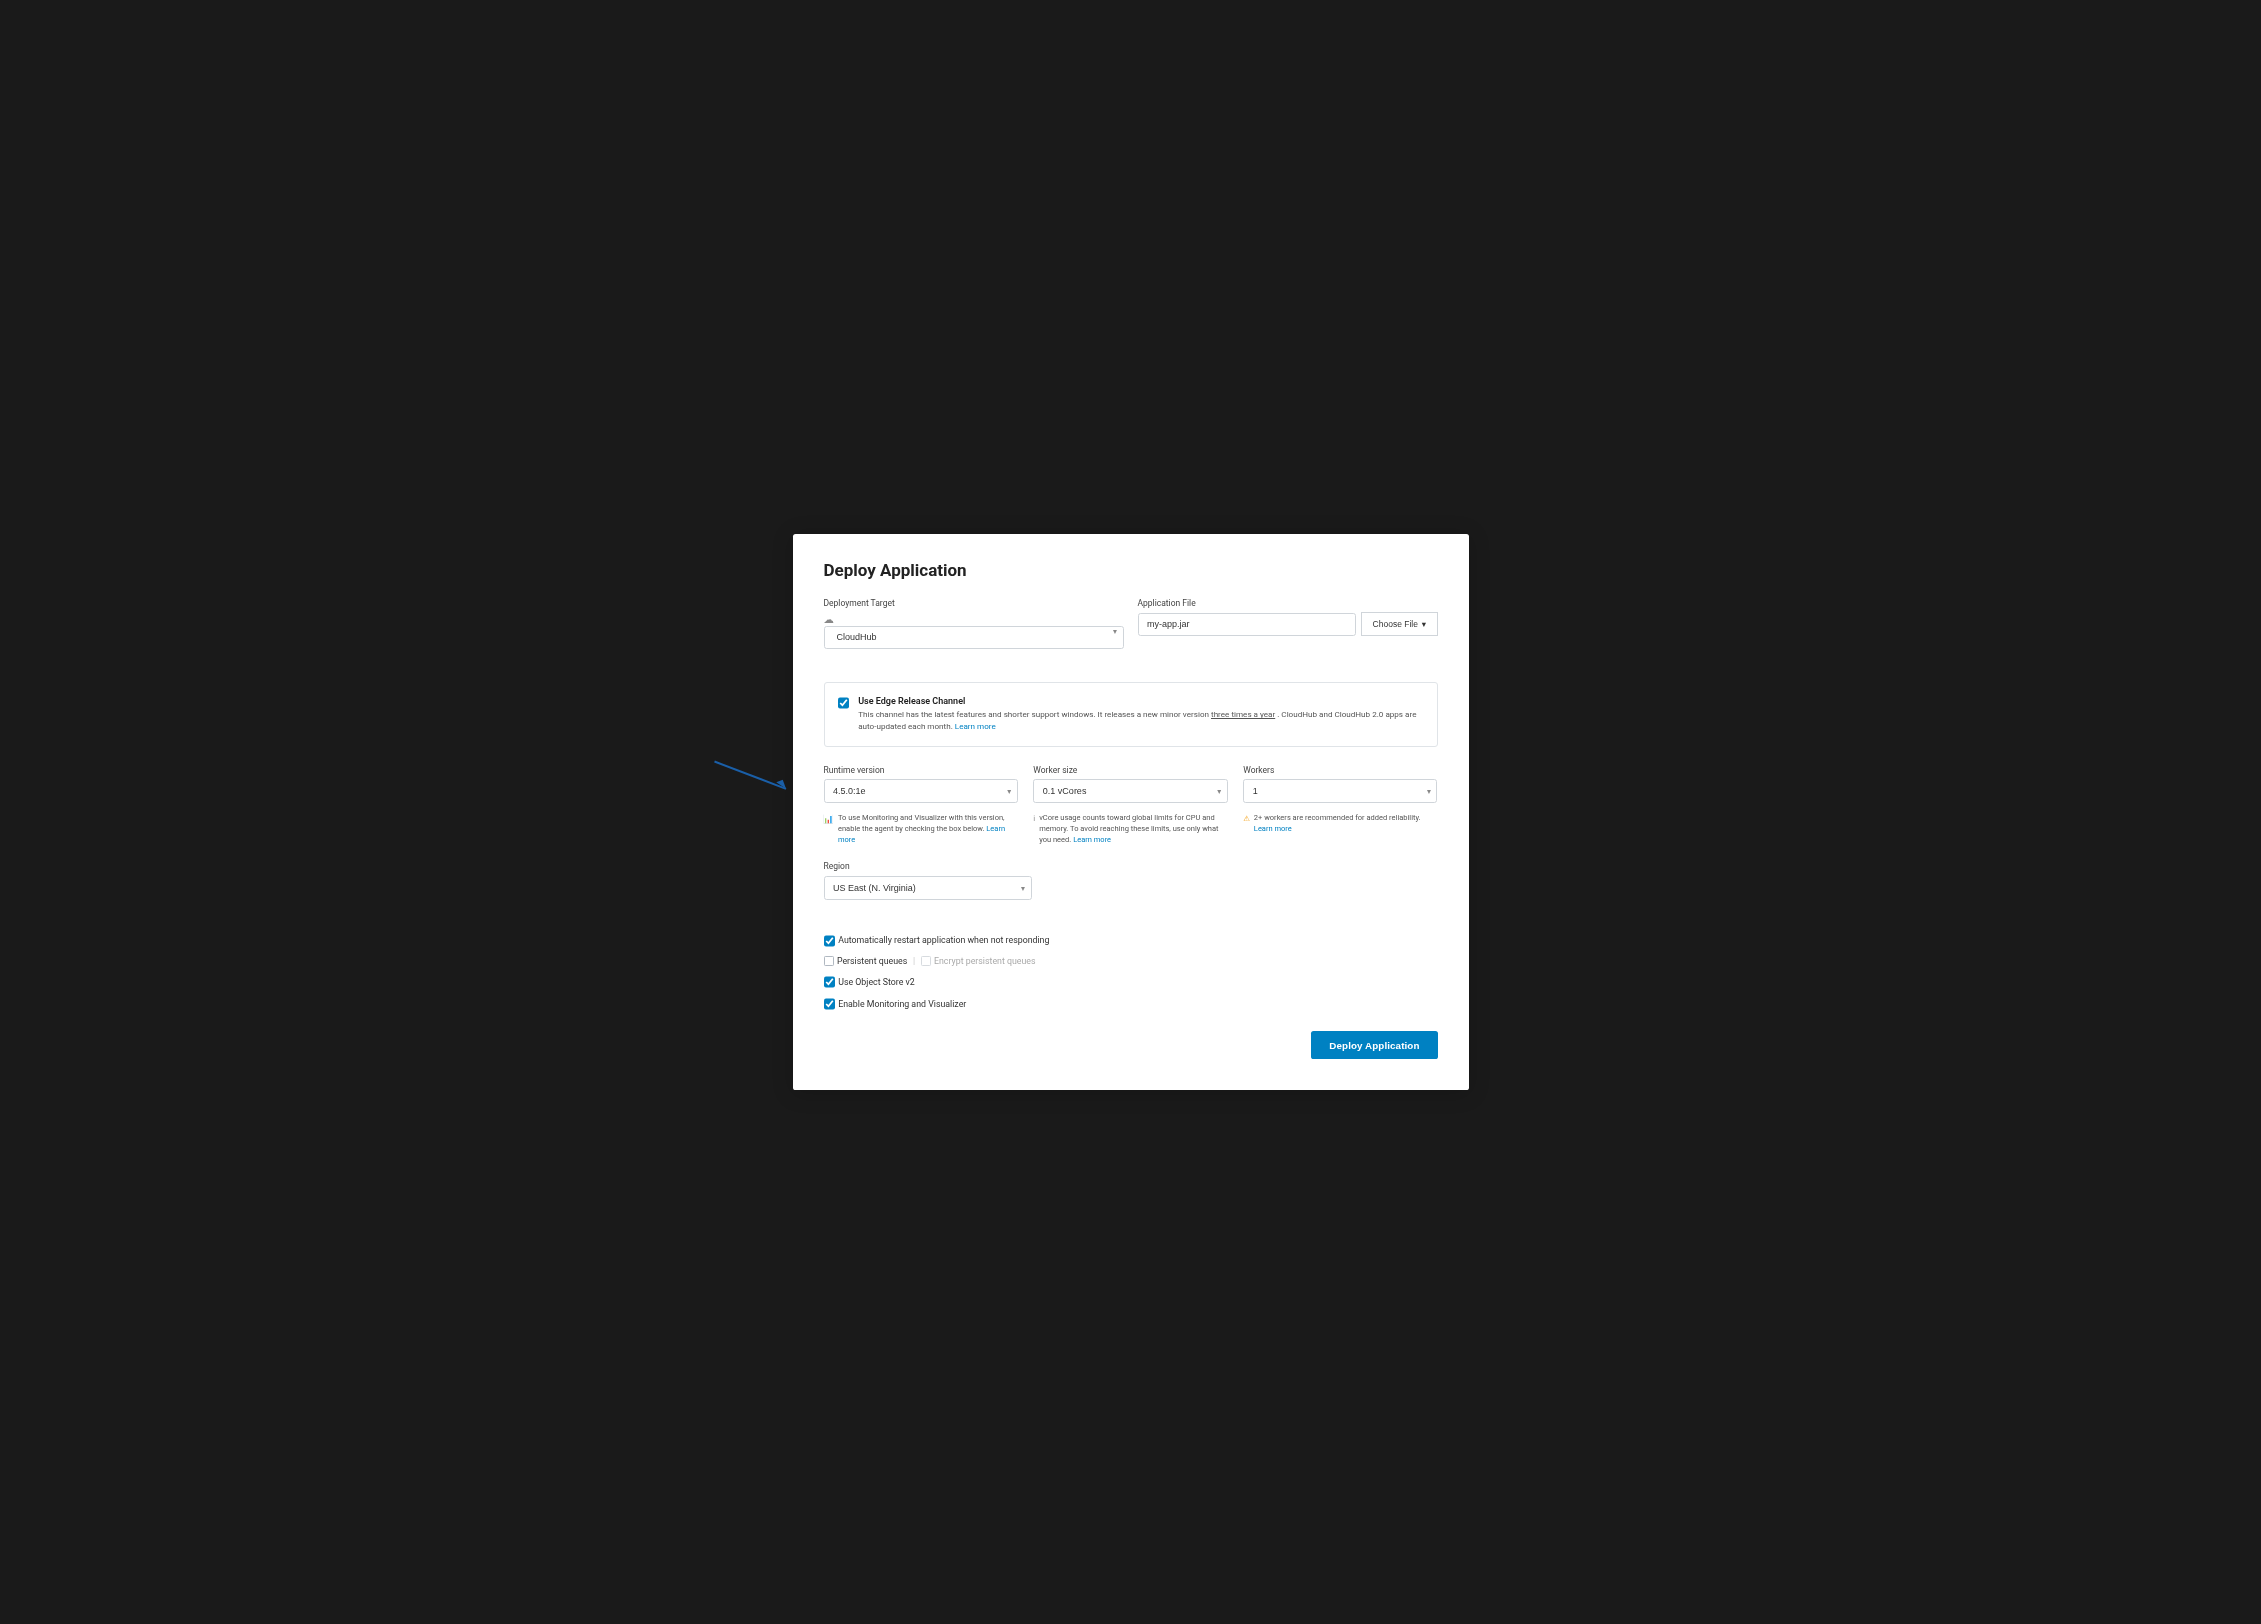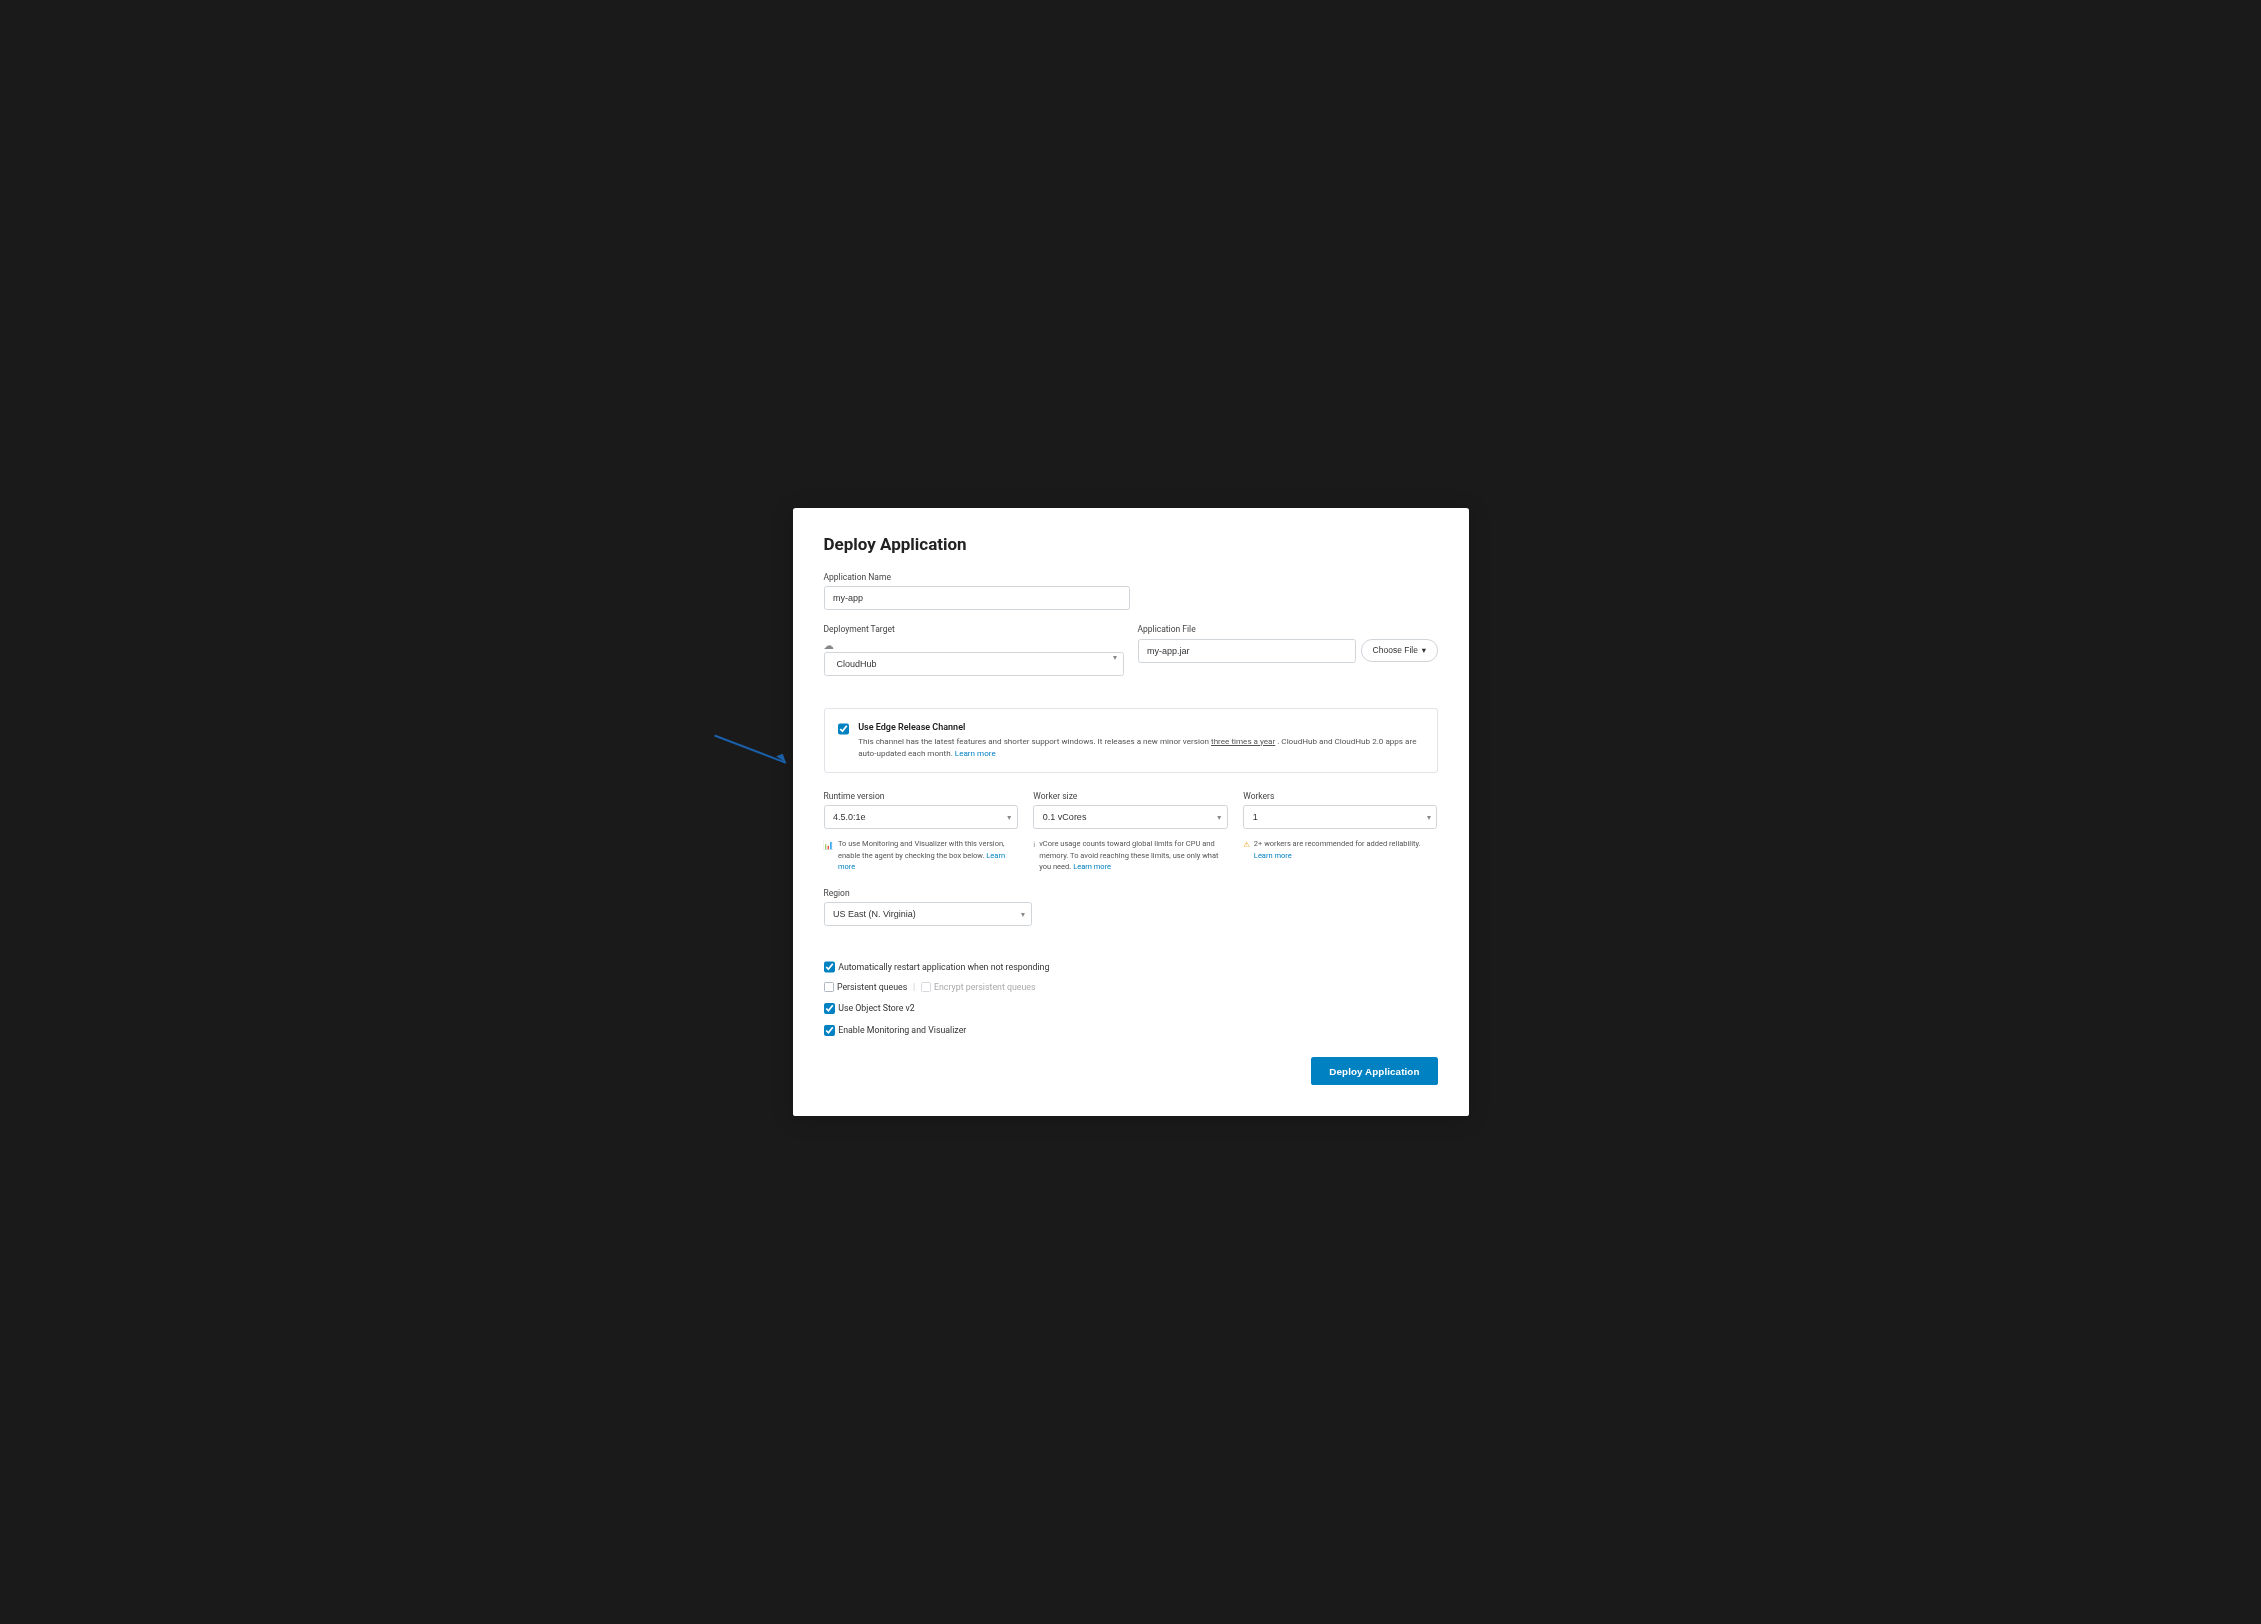--- a/index.html
+++ b/index.html
@@ -77,21 +77,21 @@
       font-size: 7.8px;
     }
     .deployment-icon {
       display: inline-block;
       margin-right: 3.9px;
       color: #888;
     }
     .choose-file-btn {
       padding: 5.9px 10.4px;
       border: 0.7px solid #d0d5da;
-      border-radius: 11px;
+      border-radius: 0;
       background: #fff;
       font-size: 8.5px;
       color: #333;
       cursor: pointer;
       white-space: nowrap;
       display: flex;
       align-items: center;
       gap: 3.9px;
     }
     
@@ -260,24 +260,20 @@
 
 <div class="modal-wrapper">
 
   <svg class="arrow-annotation" viewBox="0 0 140 60">
     <line x1="10" y1="10" x2="120" y2="52" stroke="#1a5fa8" stroke-width="3"></line>
     <polygon points="120,52 105,42 115,38" fill="#1a5fa8"></polygon>
   </svg>
 
   <h1 class="page-title">Deploy Application</h1>
 
-  <div class="form-row">
-    <label class="form-label">Application Name</label>
-    <input class="form-input" type="text" style="max-width: 306px;" value="my-app">
-  </div>
 
   <div class="two-col form-row">
     <div class="col-left">
       <label class="form-label">Deployment Target</label>
       <div class="select-wrap">
         <span class="deployment-icon">☁</span>
         <select style="padding-left: 12px;">
           <option>CloudHub</option>
         </select>
         <span class="chevron">▾</span>

